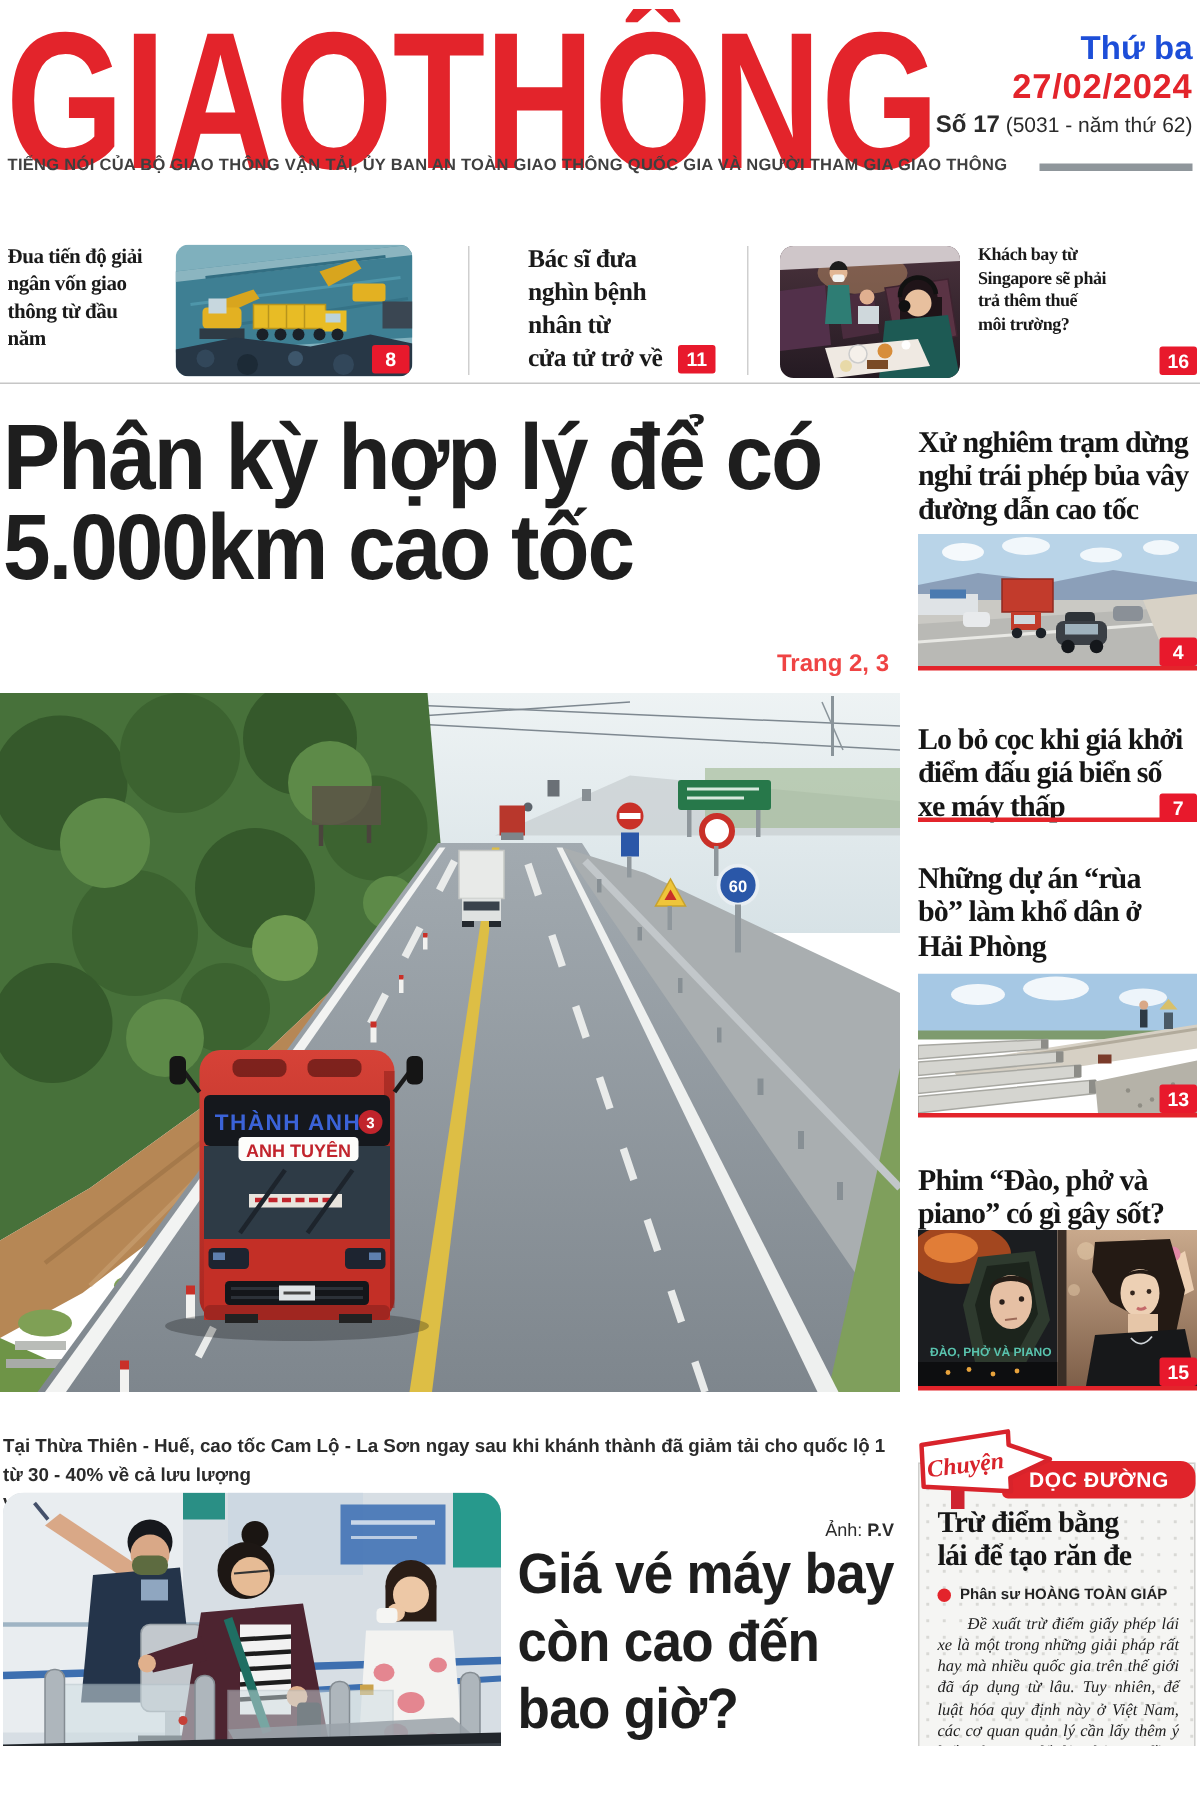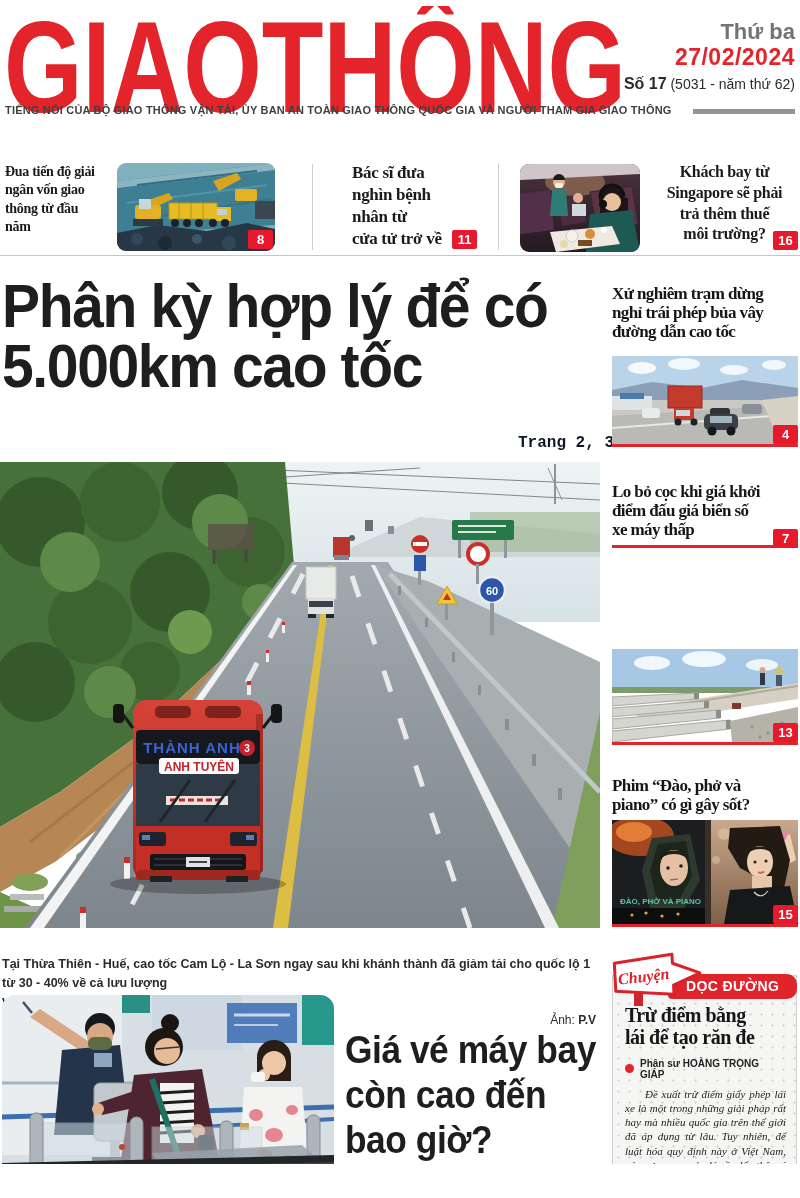--- a/index.html
+++ b/index.html
@@ -3,21 +3,21 @@
 <meta charset="utf-8">
 <style>
   html,body{margin:0;padding:0;background:#fff;}
   #page{position:relative;width:800px;height:1164px;background:#fff;overflow:hidden;
         font-family:"Liberation Sans",sans-serif;color:#1f1f1f;}
   .abs{position:absolute;}
   .pre{white-space:pre-line;}
   .serif{font-family:"Liberation Serif",serif;}
   
   .dateblock{right:5px;top:20px;text-align:right;line-height:1.12;}
-  .day{color:#737373;font-weight:bold;font-size:22px;}
+  .day{color:#1d4ed8;font-weight:bold;font-size:22px;}
   .date{color:#e3242b;font-weight:bold;font-size:23px;letter-spacing:.5px;}
   .issue{margin-top:5px;font-size:14px;color:#2b2b2b;margin-left:40px;}
   .issue b{font-size:16px;}
   .sites{margin-top:9px;font-size:12.5px;font-weight:bold;color:#5a5a5a;line-height:1.35;}
   .tagline-row{left:5px;top:104px;width:790px;display:flex;align-items:center;gap:11px;}
   .tagline{font-size:11px;font-weight:bold;color:#3f3f3f;letter-spacing:.2px;}
   .tagline-bar{flex:1;height:5px;background:#8f969b;margin-left:10px;margin-top:2px;}
   
   .strip-title{font-family:"Liberation Serif",serif;font-weight:bold;color:#1a1a1a;}
   .vdiv{width:1px;background:#cfcfcf;}
@@ -25,27 +25,27 @@
   .badge{position:absolute;background:#e8192c;color:#fff;font-weight:bold;font-size:13px;
          height:19px;min-width:19px;padding:0 3px;display:flex;align-items:center;
          justify-content:center;border-radius:2px;line-height:1;}
   .hrule{left:0;top:255px;width:800px;height:1px;background:#c6c6c6;}
   
   .lead-headline{left:2px;top:276px;font-size:62px;font-weight:bold;line-height:.96;
     letter-spacing:-1.5px;color:#1e1e1e;transform:scaleX(.92);transform-origin:left top;}
   .subhead-row{left:4px;top:431px;display:flex;align-items:center;}
   .red-dot{width:14px;height:14px;border-radius:50%;background:#e3242b;margin-right:9px;}
   .subhead{font-size:19px;font-weight:bold;letter-spacing:-.2px;color:#1c1c1c;}
-  .pageref{font-family:Liberation Mono, monospace;font-weight:bold;font-size:16px;color:#0f172a;}
+  .pageref{font-family:Liberation Sans, sans-serif;font-weight:bold;font-size:16px;color:#ef4444;}
   .caption{left:2px;top:936px;width:596px;font-size:12.5px;font-weight:bold;color:#2b2b2b;line-height:1.5;}
   .credit{position:absolute;right:2px;bottom:1px;font-size:12px;font-weight:normal;color:#2b2b2b;}
   .credit b{font-weight:bold;margin-top:36px;}
   
   .rc-title{left:612px;width:188px;font-family:"Liberation Serif",serif;font-weight:bold;
-    font-size:17px;line-height:1.12;letter-spacing:-.6px;color:#161616;}
+    font-size:20px;line-height:1.12;letter-spacing:-.6px;color:#161616;}
   .rc-img{left:612px;width:186px;border-bottom:3px solid #e3242b;line-height:0;}
   .rc-line{left:612px;width:186px;height:3px;background:#e3242b;}
   
   .bl-headline{left:345px;top:1028px;font-size:38px;font-weight:bold;line-height:1.18;
     letter-spacing:-.5px;color:#1e1e1e;transform:scaleX(.93);transform-origin:left top;}
   .trang9-row{left:345px;top:1178px;display:flex;align-items:center;}
   .redbar{width:182px;height:9px;background:#e8192c;margin-left:8px;margin-top:2px;}
   
   .doc-box{left:612px;top:975px;width:185px;height:215px;box-sizing:border-box;
     background-color:#f5f5f3;border:1px solid #cfcfcd;
@@ -170,21 +170,21 @@
         <circle cx="83" cy="40" r="4" fill="#111"></circle>
         <polygon points="70,50 112,46 120,88 66,88" fill="#1d5a54"></polygon>
         <polygon points="30,68 92,62 100,80 36,88" fill="#efe9e2"></polygon>
         <circle cx="52" cy="72" r="6" fill="#f5f0ea" stroke="#ccc"></circle>
         <circle cx="70" cy="70" r="5" fill="#d78d3a"></circle>
         <circle cx="44" cy="80" r="4" fill="#e8d9a8"></circle>
         <circle cx="84" cy="66" r="3" fill="#fff"></circle>
         <rect x="58" y="76" width="14" height="6" fill="#7a4a26"></rect>
       </svg>
     </div>
-    <div class="strip-title pre abs" style="left:132px;top:0;width:145px;font-size:16px;line-height:1.3;letter-spacing:-.3px;text-align:center;">Khách bay từ
+    <div class="strip-title pre abs" style="left:132px;top:0;width:145px;font-size:12px;line-height:1.3;letter-spacing:-.3px;">Khách bay từ
 Singapore sẽ phải
 trả thêm thuế
 môi trường?</div>
     <span class="badge" style="right:0;bottom:2px;">16</span>
   </div>
 
   <div class="abs hrule"></div>
 
   <div class="abs lead-headline pre">Phân kỳ hợp lý để có
 5.000km cao tốc</div>
@@ -404,20 +404,23 @@
     </div>
   </div>
 
   <div class="abs rc-title pre" style="top:482px;">Lo bỏ cọc khi giá khởi
 điểm đấu giá biển số
 xe máy thấp</div>
   <div class="abs rc-line" style="top:545px;">
     <span class="badge" style="right:0;bottom:0;">7</span>
   </div>
 
+  <div class="abs rc-title pre" style="top:575px;">Những dự án “rùa
+bò” làm khổ dân ở
+Hải Phòng</div>
   <div class="abs rc-img" style="top:649px;">
     <div style="position:relative;">
       <svg width="186" height="93" viewBox="0 0 186 93">
         <rect width="186" height="42" fill="#a6c8e4"></rect>
         <ellipse cx="40" cy="14" rx="18" ry="7" fill="#fff" opacity=".85"></ellipse>
         <ellipse cx="92" cy="10" rx="22" ry="8" fill="#fff" opacity=".85"></ellipse>
         <ellipse cx="150" cy="16" rx="16" ry="6" fill="#fff" opacity=".8"></ellipse>
         <rect y="38" width="186" height="6" fill="#7e9b6e"></rect>
         <polygon points="20,60 186,34 186,50 30,74" fill="#d6d0c4"></polygon>
         <line x1="24" y1="62" x2="186" y2="37" stroke="#b2ab9c" stroke-width="2"></line>
@@ -582,21 +585,21 @@
       <polygon points="3,9 61,3 61,12 88,23 61,34 61,43 3,37" fill="#fff" stroke="#d8232b" stroke-width="3" stroke-linejoin="round"></polygon>
       <text x="32" y="29" text-anchor="middle" font-family="Liberation Serif, serif" font-style="italic" font-weight="bold" font-size="16" fill="#d8232b" transform="rotate(-4 32 29)">Chuyện</text>
     </svg>
   </div>
 
   <div class="abs doc-box">
     <div class="doc-headline pre">Trừ điểm bằng
 lái để tạo răn đe</div>
     <div class="doc-byline">
       <span class="dot"></span>
-      <span><span>Phân sư</span>&nbsp;<span>HOÀNG TRỌNG GIÁP</span></span>
+      <span><span>Phân sư</span>&nbsp;<span>HOÀNG TOÀN GIÁP</span></span>
     </div>
     <div class="doc-body">
       <span>Đề xuất trừ điểm giấy phép lái xe là một trong những giải pháp rất hay mà nhiều quốc gia trên thế giới đã áp dụng từ lâu. Tuy nhiên, để luật hóa quy định này ở Việt Nam, các cơ quan quản lý cần lấy thêm ý kiến rộng rãi để đảm bảo sự đồng thuận, thống nhất trong nhân dân.</span>
       <span class="doc-trang serif">Trang 7</span>
     </div>
   </div>
 
 </div>
 
 </body></html>

